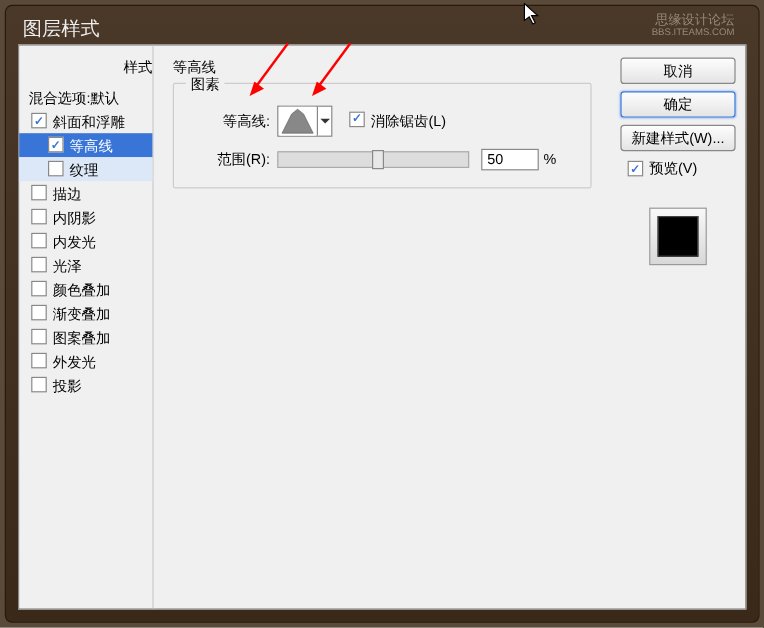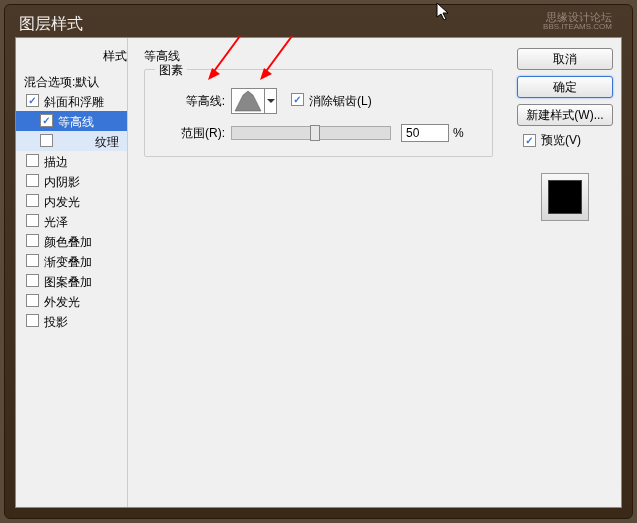--- a/index.html
+++ b/index.html
@@ -71,21 +71,20 @@
     .sidebar-item.sub {
       padding-left: 24px;
       background: #e8e8e8;
     }
     .sidebar-item.sub.selected {
       background: #3875d7;
       color: #fff;
     }
     .sidebar-item.sub.hl {
       background: #dce8f8;
-      gap: 37px;
     }
     .chk {
       width: 13px; height: 13px;
       border: 1px solid #888;
       background: #fff;
       margin-right: 5px;
       display: inline-flex;
       align-items: center;
       justify-content: center;
       font-size: 10px;

